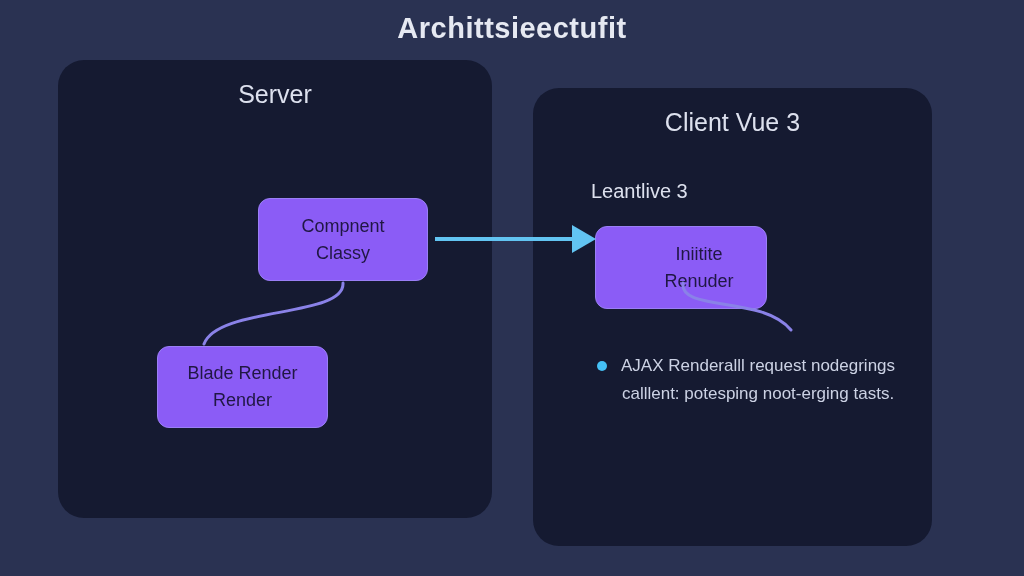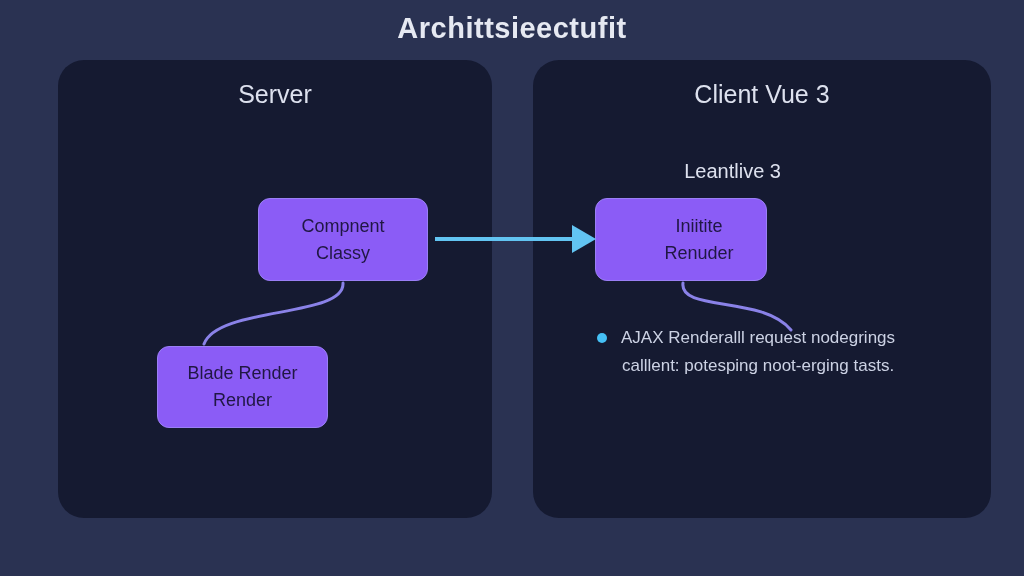--- a/index.html
+++ b/index.html
@@ -26,37 +26,37 @@
     color: #e6e9f2;
   }
   .panel {
     position: absolute;
     top: 60px;
     height: 458px;
     background: #151a31;
     border-radius: 26px;
   }
   .panel-left  { left: 58px;  width: 434px; }
-  .panel-right { left: 533px; width: 458px; }
+  .panel-right { left: 533px; width: 399px; margin-top: 28px; }
   .panel-header {
     position: absolute;
     top: 20px;
     left: 0;
     width: 100%;
     text-align: center;
     font-size: 25px;
     font-weight: 400;
     color: #dde1ee;
   }
   .subheader {
     position: absolute;
-    top: 100px;
+    top: 92px;
     left: 58px;
     width: 190px;
-    text-align: right;
+    text-align: left;
     font-size: 20px;
     color: #dde1ee;
   }
   .node {
     position: absolute;
     background: #8b5cf6;
     border: 1px solid #9a7ff5;
     border-radius: 12px;
     display: flex;
     align-items: center;

